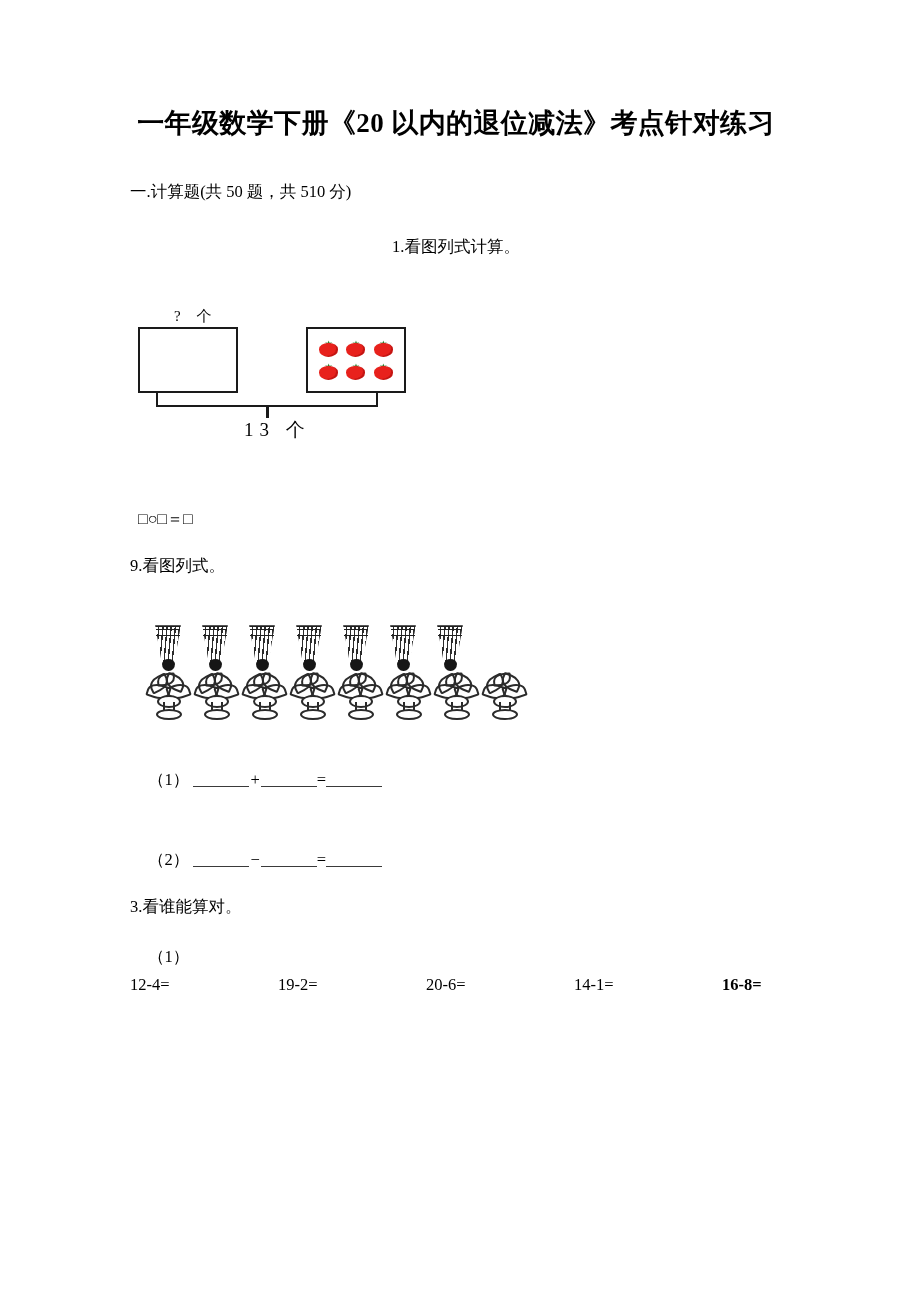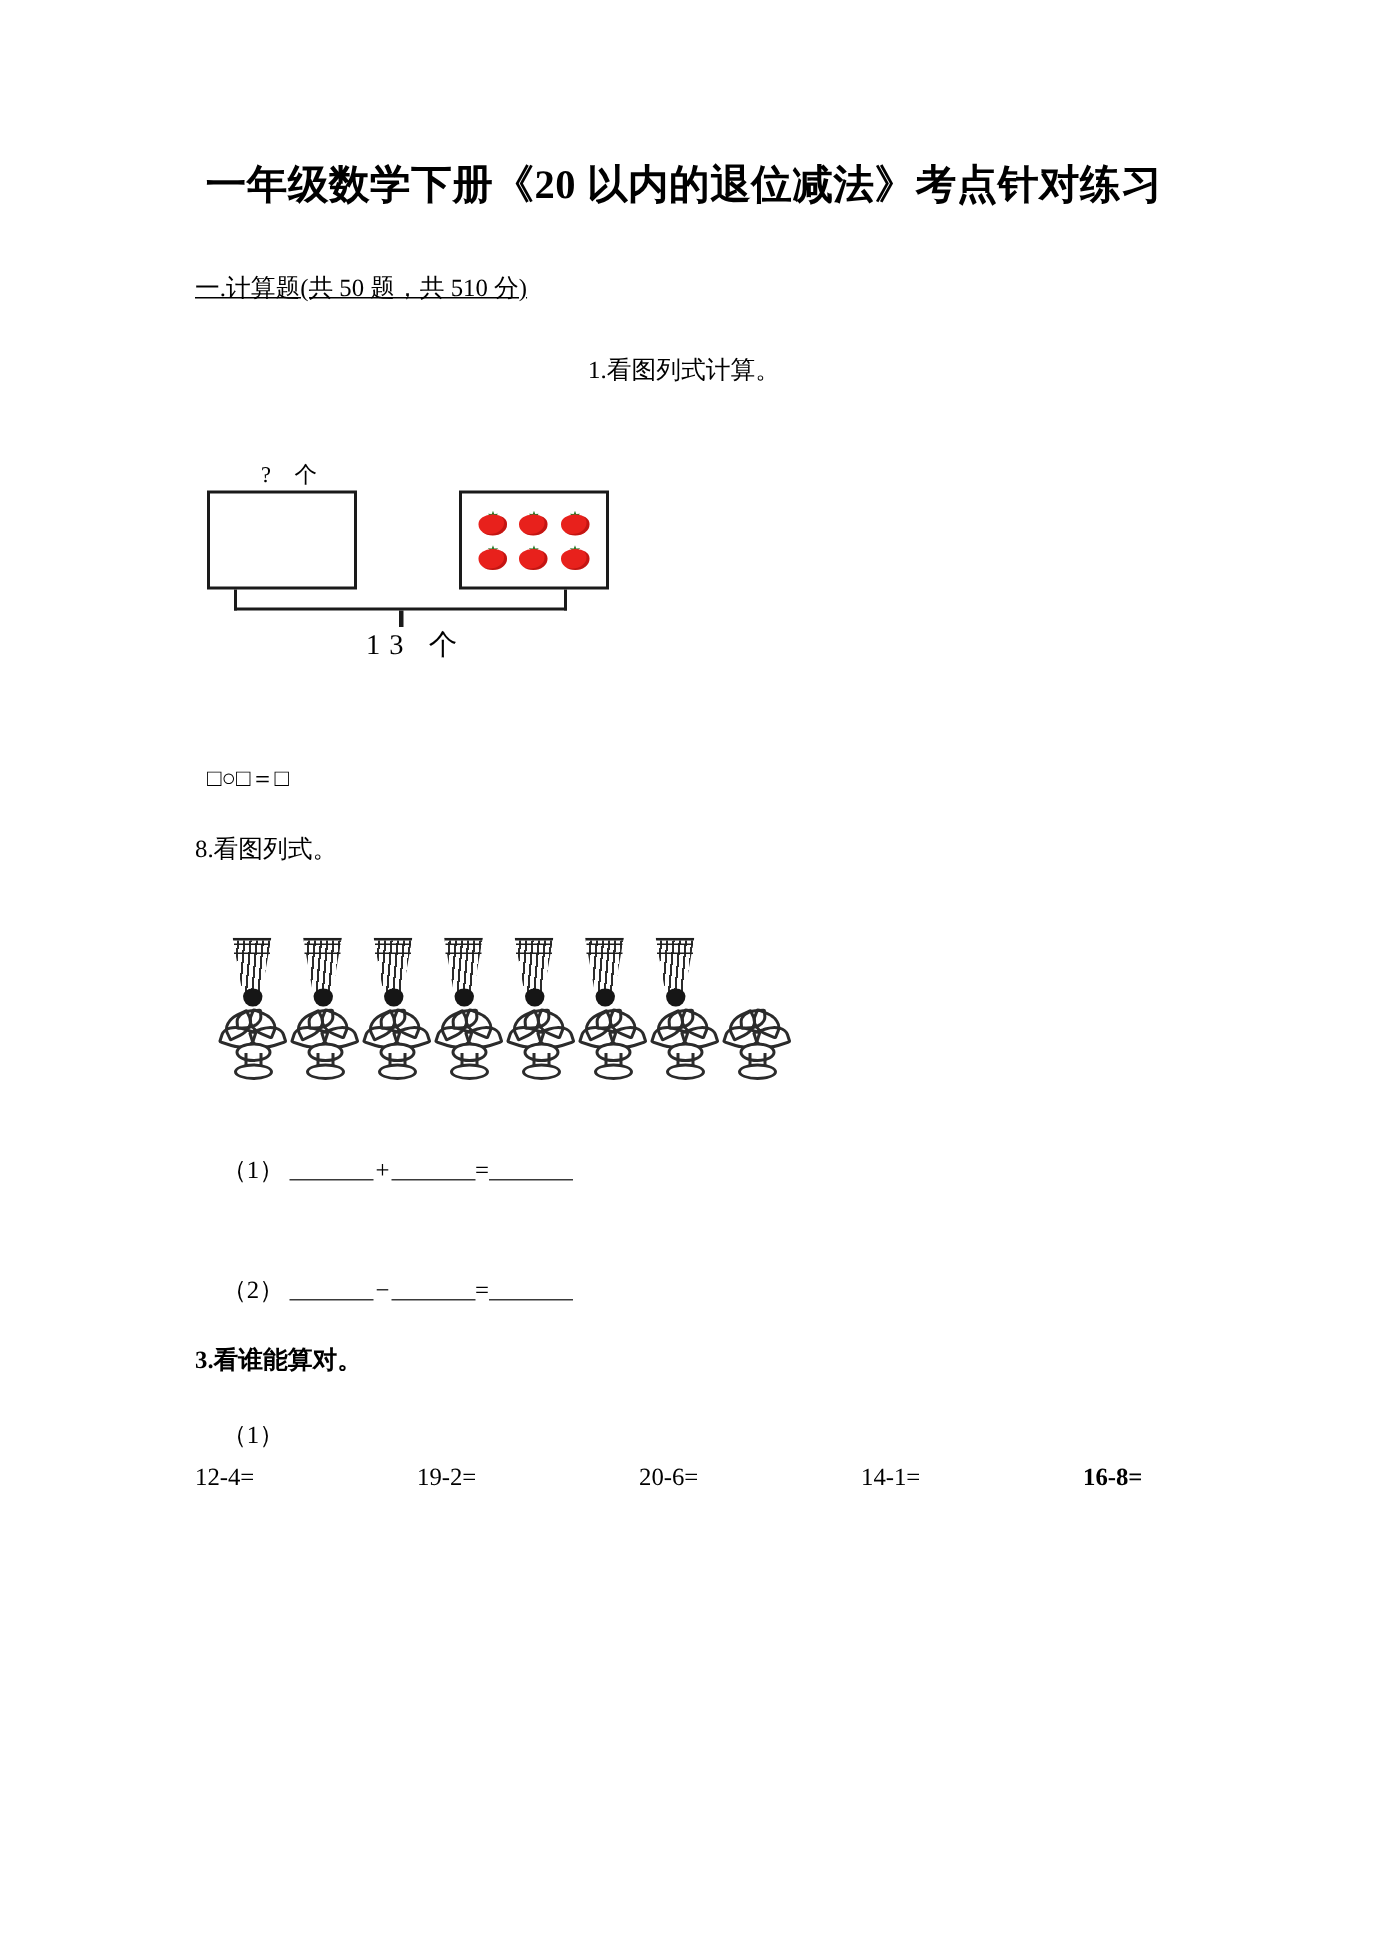--- a/index.html
+++ b/index.html
@@ -35,31 +35,30 @@
     letter-spacing: 0.4px;
   }
 
   
   .section-heading {
     margin: 0;
     padding-top: 36px;
     font-size: 16.5px;
     font-weight: normal;
     line-height: 1.5;
-    text-decoration: underline;
   }
 
   
   .q-stem {
     font-size: 16.5px;
     line-height: 1.5;
   }
   .q1-stem { padding-top: 30px; text-align: center; }
   .q2-stem { padding-top: 24px; }
-  .q3-stem { padding-top: 24px; font-weight: bold; }
+  .q3-stem { padding-top: 24px; }
 
   
   .fig-boxes {
     position: relative;
     width: 270px;
     height: 130px;
     margin-left: 8px;
     margin-top: 48px;
   }
   .qmark-label {
@@ -333,21 +332,21 @@
     </div>
 
     <div class="brace"></div>
     <div class="brace-tick"></div>
 
     <div class="total-label">13 个</div>
   </div>
 
   <div class="q1-equation">□○□＝□</div>
 
-  <div class="q-stem q2-stem">8.看图列式。</div>
+  <div class="q-stem q2-stem">9.看图列式。</div>
 
   <div class="fig-objects">
 
     <div class="obj-row row-shuttles">
       <div class="shuttle">
           <span class="skirt"></span>
           <span class="ribs"></span>
           <span class="cork"></span>
         </div>
       <div class="shuttle">

